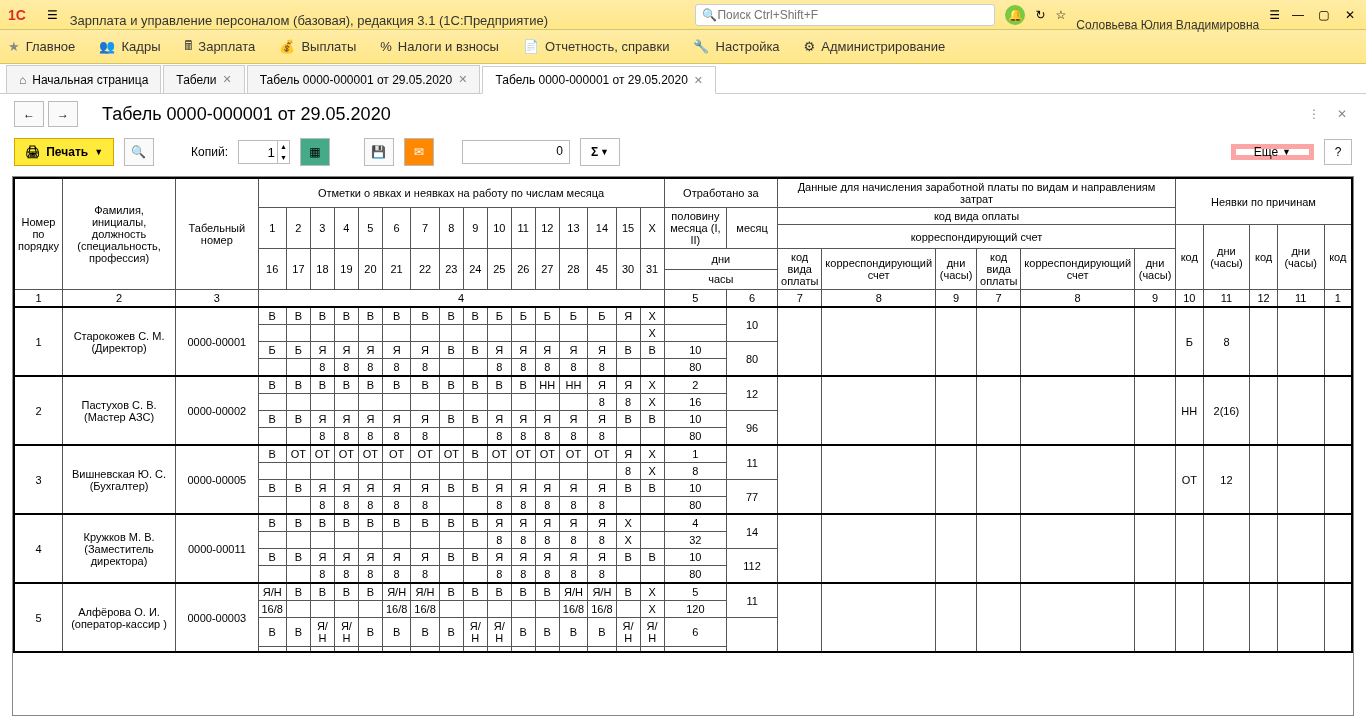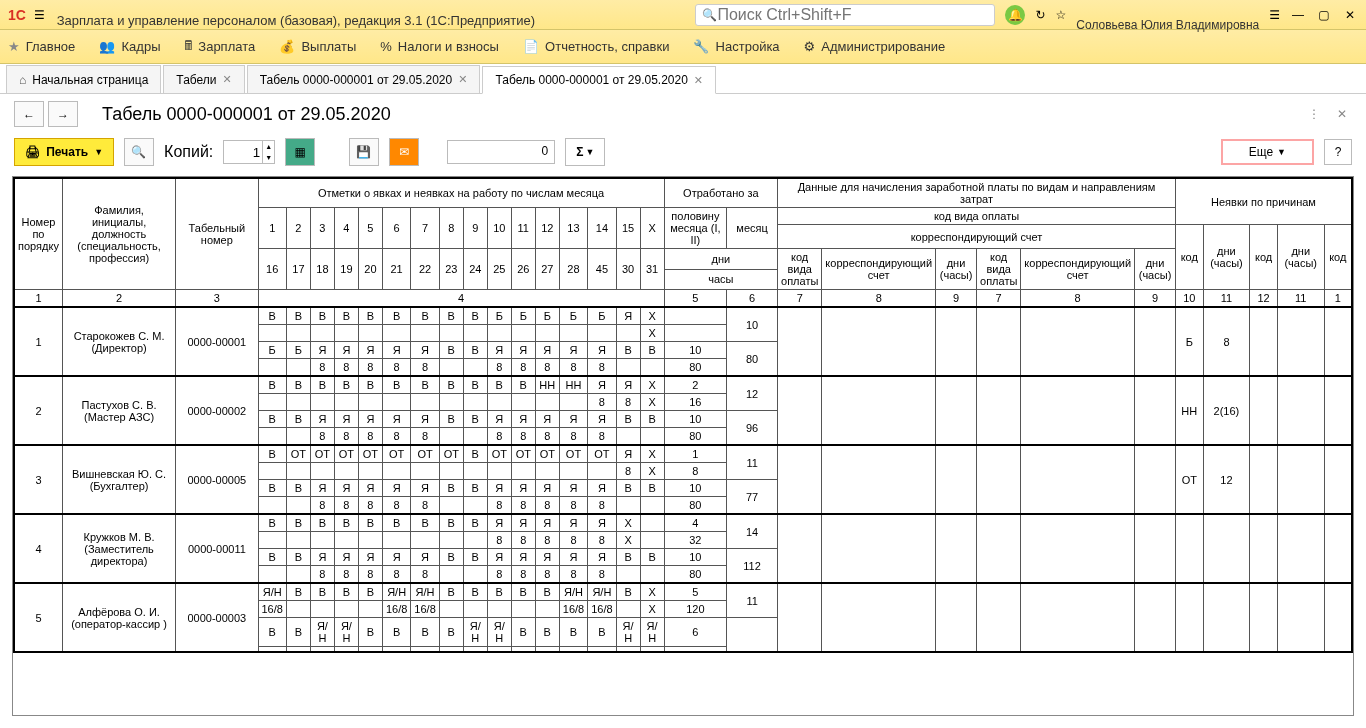--- a/index.html
+++ b/index.html
@@ -1,24 +1,24 @@
 <!DOCTYPE html>
 <html><head>
 <meta charset="utf-8">
 <style>
 * { box-sizing: border-box; margin: 0; padding: 0; }
 body { font-family: Arial, sans-serif; font-size: 12px; background: #fff; overflow: hidden; }
 
 
 .titlebar { height: 30px; background: linear-gradient(#ffeca5, #ffe789); display: flex; align-items: center; padding: 0 8px; border-bottom: 1px solid #d4c46a; }
-.logo { color: #d93025; font-weight: bold; font-size: 14px; margin-right: 8px; }
+.logo { color: #d93025; font-weight: bold; font-size: 14px; margin-right: 21px; }
 .hamburger { margin-right: 12px; cursor: pointer; }
 .app-title { flex: 1; color: #333; font-size: 13px; margin-top: 11px; }
 .search-box { display: flex; align-items: center; background: #fff; border: 1px solid #ccc; border-radius: 3px; height: 22px; width: 300px; padding: 0 6px; margin-right: 10px; }
-.search-box input { border: none; outline: none; flex: 1; font-size: 16px; color: #888; }
+.search-box input { border: none; outline: none; flex: 1; font-size: 12px; color: #888; }
 .title-icons { display: flex; align-items: center; gap: 10px; }
 .bell { background: #7ac943; border-radius: 50%; width: 20px; height: 20px; display: flex; align-items: center; justify-content: center; color: #fff; }
 .user-name { color: #333; font-size: 12px; margin-top: 20px; }
 .win-btn { width: 16px; height: 16px; display: flex; align-items: center; justify-content: center; cursor: pointer; }
 
 
 .mainmenu { height: 34px; background: linear-gradient(#ffeca5, #ffe789); display: flex; align-items: center; padding: 0 8px; gap: 24px; border-bottom: 1px solid #d4c46a; }
 .mainmenu-item { display: flex; align-items: center; gap: 6px; color: #333; font-size: 13px; cursor: pointer; }
 .star { color: #888; }
 
@@ -34,29 +34,29 @@
 .nav-btn { width: 30px; height: 26px; border: 1px solid #bbb; background: #fafafa; display: flex; align-items: center; justify-content: center; cursor: pointer; }
 .page-title { font-size: 18px; margin-left: 24px; flex: 1; }
 .pg-actions { display: flex; align-items: center; gap: 8px; }
 .icon-btn-sm { width: 20px; height: 20px; display: flex; align-items: center; justify-content: center; cursor: pointer; color: #888; }
 
 
 .toolbar { display: flex; align-items: center; height: 36px; padding: 0 14px; gap: 10px; }
 .btn-print { background: #ffeb3b; border: 1px solid #d4a400; height: 28px; padding: 0 10px; display: flex; align-items: center; gap: 6px; font-weight: bold; cursor: pointer; }
 .btn-print .arrow { font-size: 9px; }
 .tool-btn { width: 30px; height: 28px; border: 1px solid #bbb; background: #fafafa; display: flex; align-items: center; justify-content: center; cursor: pointer; }
-.copies-label { font-size: 16px; }
+.copies-label { font-size: 12px; margin-left: 27px; }
 .copies-input { width: 52px; height: 24px; border: 1px solid #bbb; text-align: right; padding-right: 14px; }
 .spin-wrap { position: relative; }
 .spin-btns { position: absolute; right: 1px; top: 1px; width: 12px; height: 22px; display: flex; flex-direction: column; }
 .spin-btns div { flex: 1; font-size: 7px; display: flex; align-items: center; justify-content: center; border-left: 1px solid #bbb; cursor: pointer; }
 .zero-box { width: 108px; height: 24px; border: 1px solid #bbb; text-align: right; padding: 3px 6px; }
 .sigma-btn { width: 40px; height: 28px; border: 1px solid #bbb; display: flex; align-items: center; justify-content: center; gap: 2px; cursor: pointer; }
 .tb-spacer { flex: 1; }
-.more-btn { height: 26px; border: 2px solid #fca5a5; padding: 0 26px; display: flex; align-items: center; gap: 4px; cursor: pointer; }
+.more-btn { height: 16px; border: 5px solid #fca5a5; padding: 0 18px; display: flex; align-items: center; gap: 4px; cursor: pointer; }
 .help-btn { width: 28px; height: 26px; border: 1px solid #bbb; display: flex; align-items: center; justify-content: center; cursor: pointer; }
 
 
 .table-wrap { position: absolute; left: 12px; right: 12px; top: 176px; bottom: 12px; overflow: auto; border: 1px solid #888; }
 table.tabel { border-collapse: collapse; font-size: 11px; }
 table.tabel th, table.tabel td { border: 1px solid #555; padding: 2px 3px; text-align: center; vertical-align: middle; background: #fff; }
 table.tabel th { font-weight: normal; }
 .thick-l { border-left: 2px solid #000 !important; }
 .thick-r { border-right: 2px solid #000 !important; }
 .thick-t { border-top: 2px solid #000 !important; }

